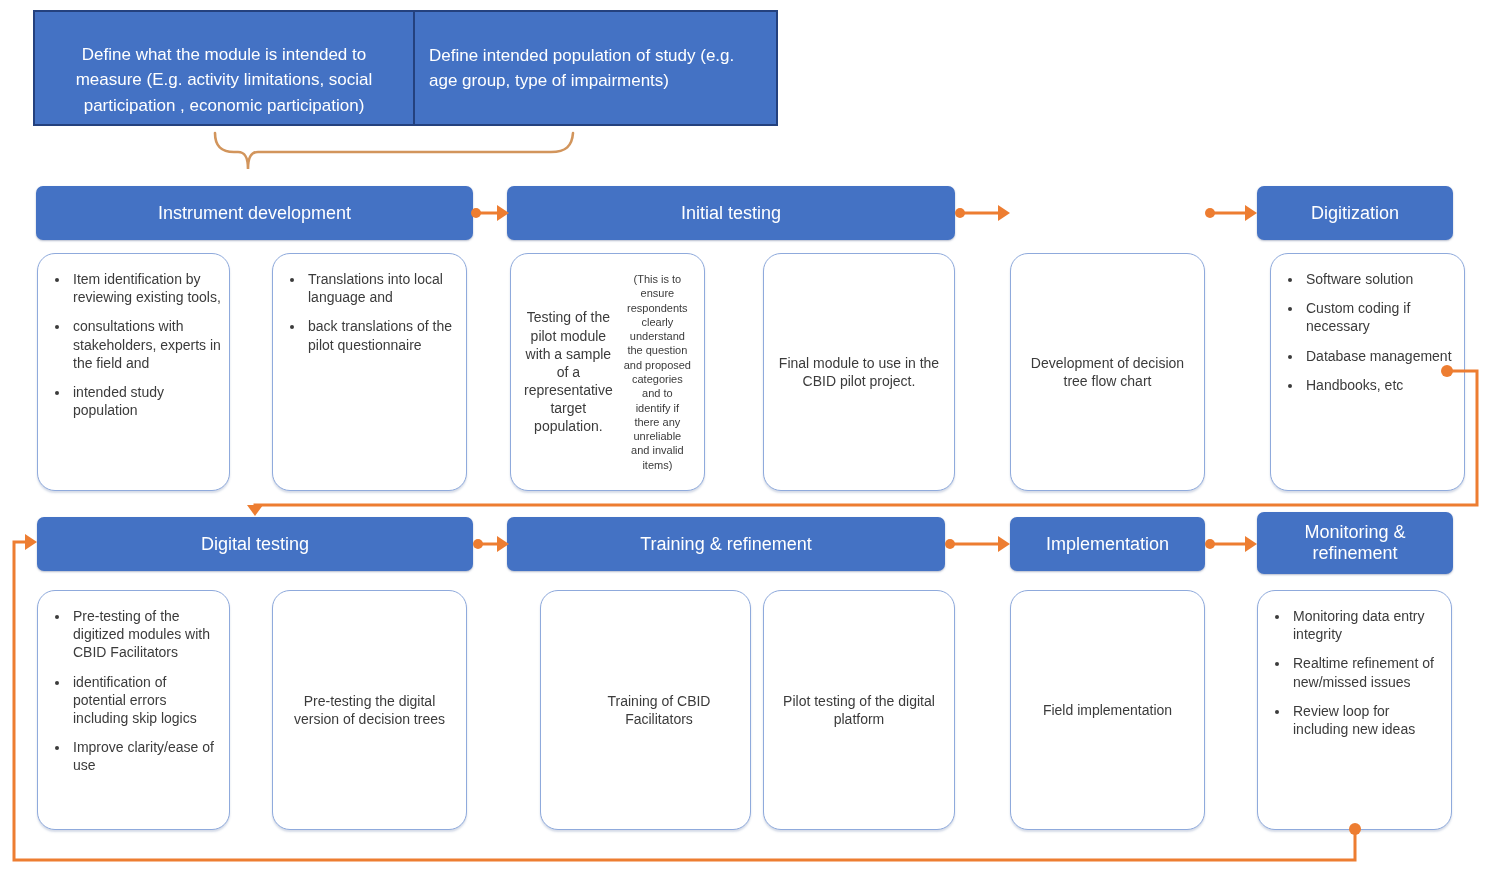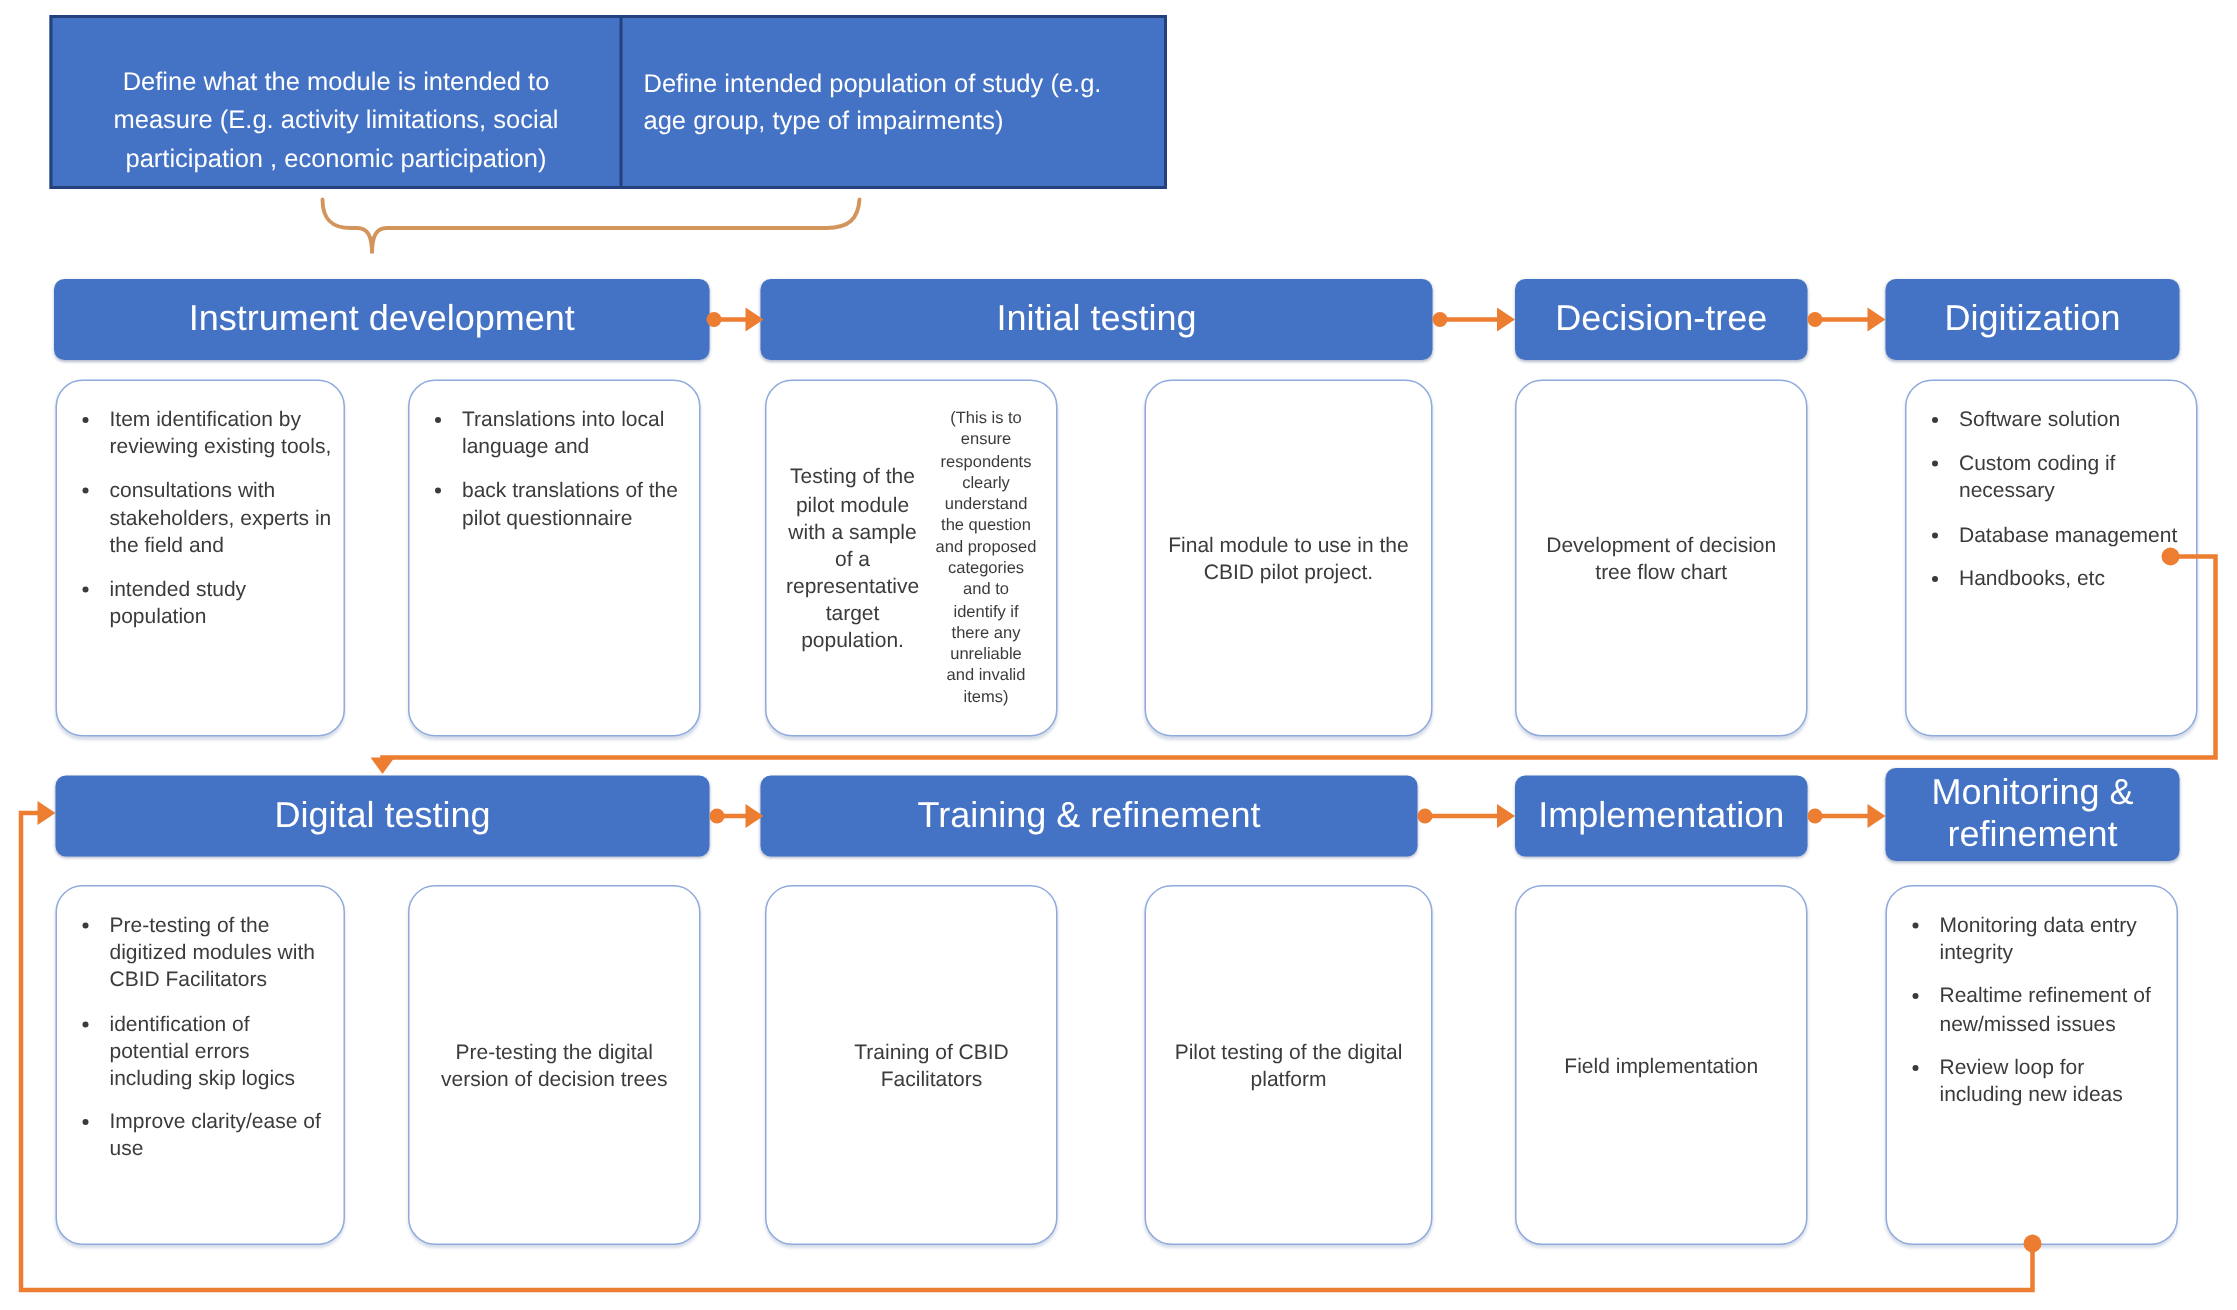--- a/index.html
+++ b/index.html
@@ -15,21 +15,21 @@
   .top-wrap{position:absolute;left:33px;top:10px;width:745px;height:116px;display:flex;
     background:var(--header-bg);border:2px solid var(--top-border);color:var(--header-text);}
   .top-cell{flex:1;display:flex;flex-direction:column;justify-content:center;
     font-size:17px;line-height:1.5;padding:6px 16px;}
   .top-cell.first{text-align:center;border-right:2px solid var(--top-border);flex:0 0 380px;justify-content:flex-end;}
   .top-cell.second{text-align:left;padding-left:14px;}
 
   
   .hdr{position:absolute;height:54px;background:var(--header-bg);color:var(--header-text);
     border-radius:7px;display:flex;align-items:center;justify-content:center;text-align:center;
-    font-size:24px;line-height:1.15;box-shadow:0 1px 2px rgba(40,60,110,.35);padding:0 8px;}
+    font-size:18px;line-height:1.15;box-shadow:0 1px 2px rgba(40,60,110,.35);padding:0 8px;}
 
   
   .wbox{position:absolute;top:253px;height:238px;background:#fff;color:var(--body-text);
     border:1.6px solid var(--box-border);border-radius:18px;font-size:14px;line-height:1.3;
     box-shadow:0 2px 2px rgba(120,140,180,.3);}
   .row2 .wbox{top:590px;height:240px;}
   .wbox.bullets{padding:16px 6px 10px 2px;}
   .wbox.bullets ul{margin:0;padding-left:30px;list-style:disc;}
   .wbox.bullets li{margin-bottom:11px;padding-left:3px;}
   .wbox.centered{display:flex;flex-direction:row;align-items:center;justify-content:center;
@@ -54,23 +54,20 @@
     <div class="top-cell second">
       <span>Define intended population of study (e.g. age group, type of impairments)</span>
     </div>
   </div>
 
   <div class="hdr" style="left:36px;top:186px;width:437px;">
       <span>Instrument development</span>
     </div>
   <div class="hdr" style="left:507px;top:186px;width:448px;">
       <span>Initial testing</span>
-    </div>
-  <div class="hdr" style="left:1010px;top:186px;width:195px;">
-      <span>Decision-tree</span>
     </div>
   <div class="hdr" style="left:1257px;top:186px;width:196px;">
       <span>Digitization</span>
     </div>
 
   <div class="wbox bullets" style="left:37px;width:193px;">
     <ul>
       <li>Item identification by reviewing existing tools,</li>
       <li>consultations with stakeholders, experts in the field and</li>
       <li>intended study population</li>
@@ -118,21 +115,21 @@
     <div class="wbox bullets" style="left:37px;width:193px;">
       <ul>
         <li>Pre-testing of the digitized modules with CBID Facilitators</li>
         <li>identification of potential errors including skip logics</li>
         <li>Improve clarity/ease of use</li>
       </ul>
     </div>
     <div class="wbox centered" style="left:272px;width:195px;">
       <div>Pre-testing the digital version of decision trees</div>
     </div>
-    <div class="wbox centered" style="left:510px;width:195px;padding-left:40px;">
+    <div class="wbox centered" style="left:540px;width:211px;padding-left:40px;">
       <div>Training of CBID Facilitators</div>
     </div>
     <div class="wbox centered" style="left:763px;width:192px;">
       <div>Pilot testing of the digital platform</div>
     </div>
     <div class="wbox centered" style="left:1010px;width:195px;">
       <div>Field implementation</div>
     </div>
     <div class="wbox bullets" style="left:1257px;width:195px;">
       <ul>

